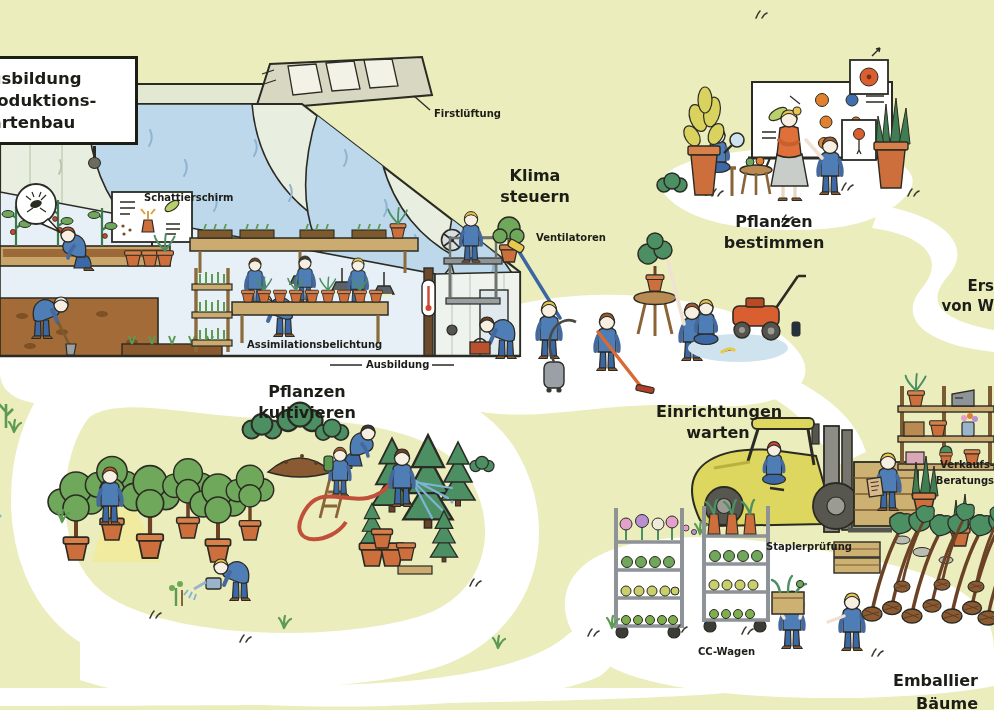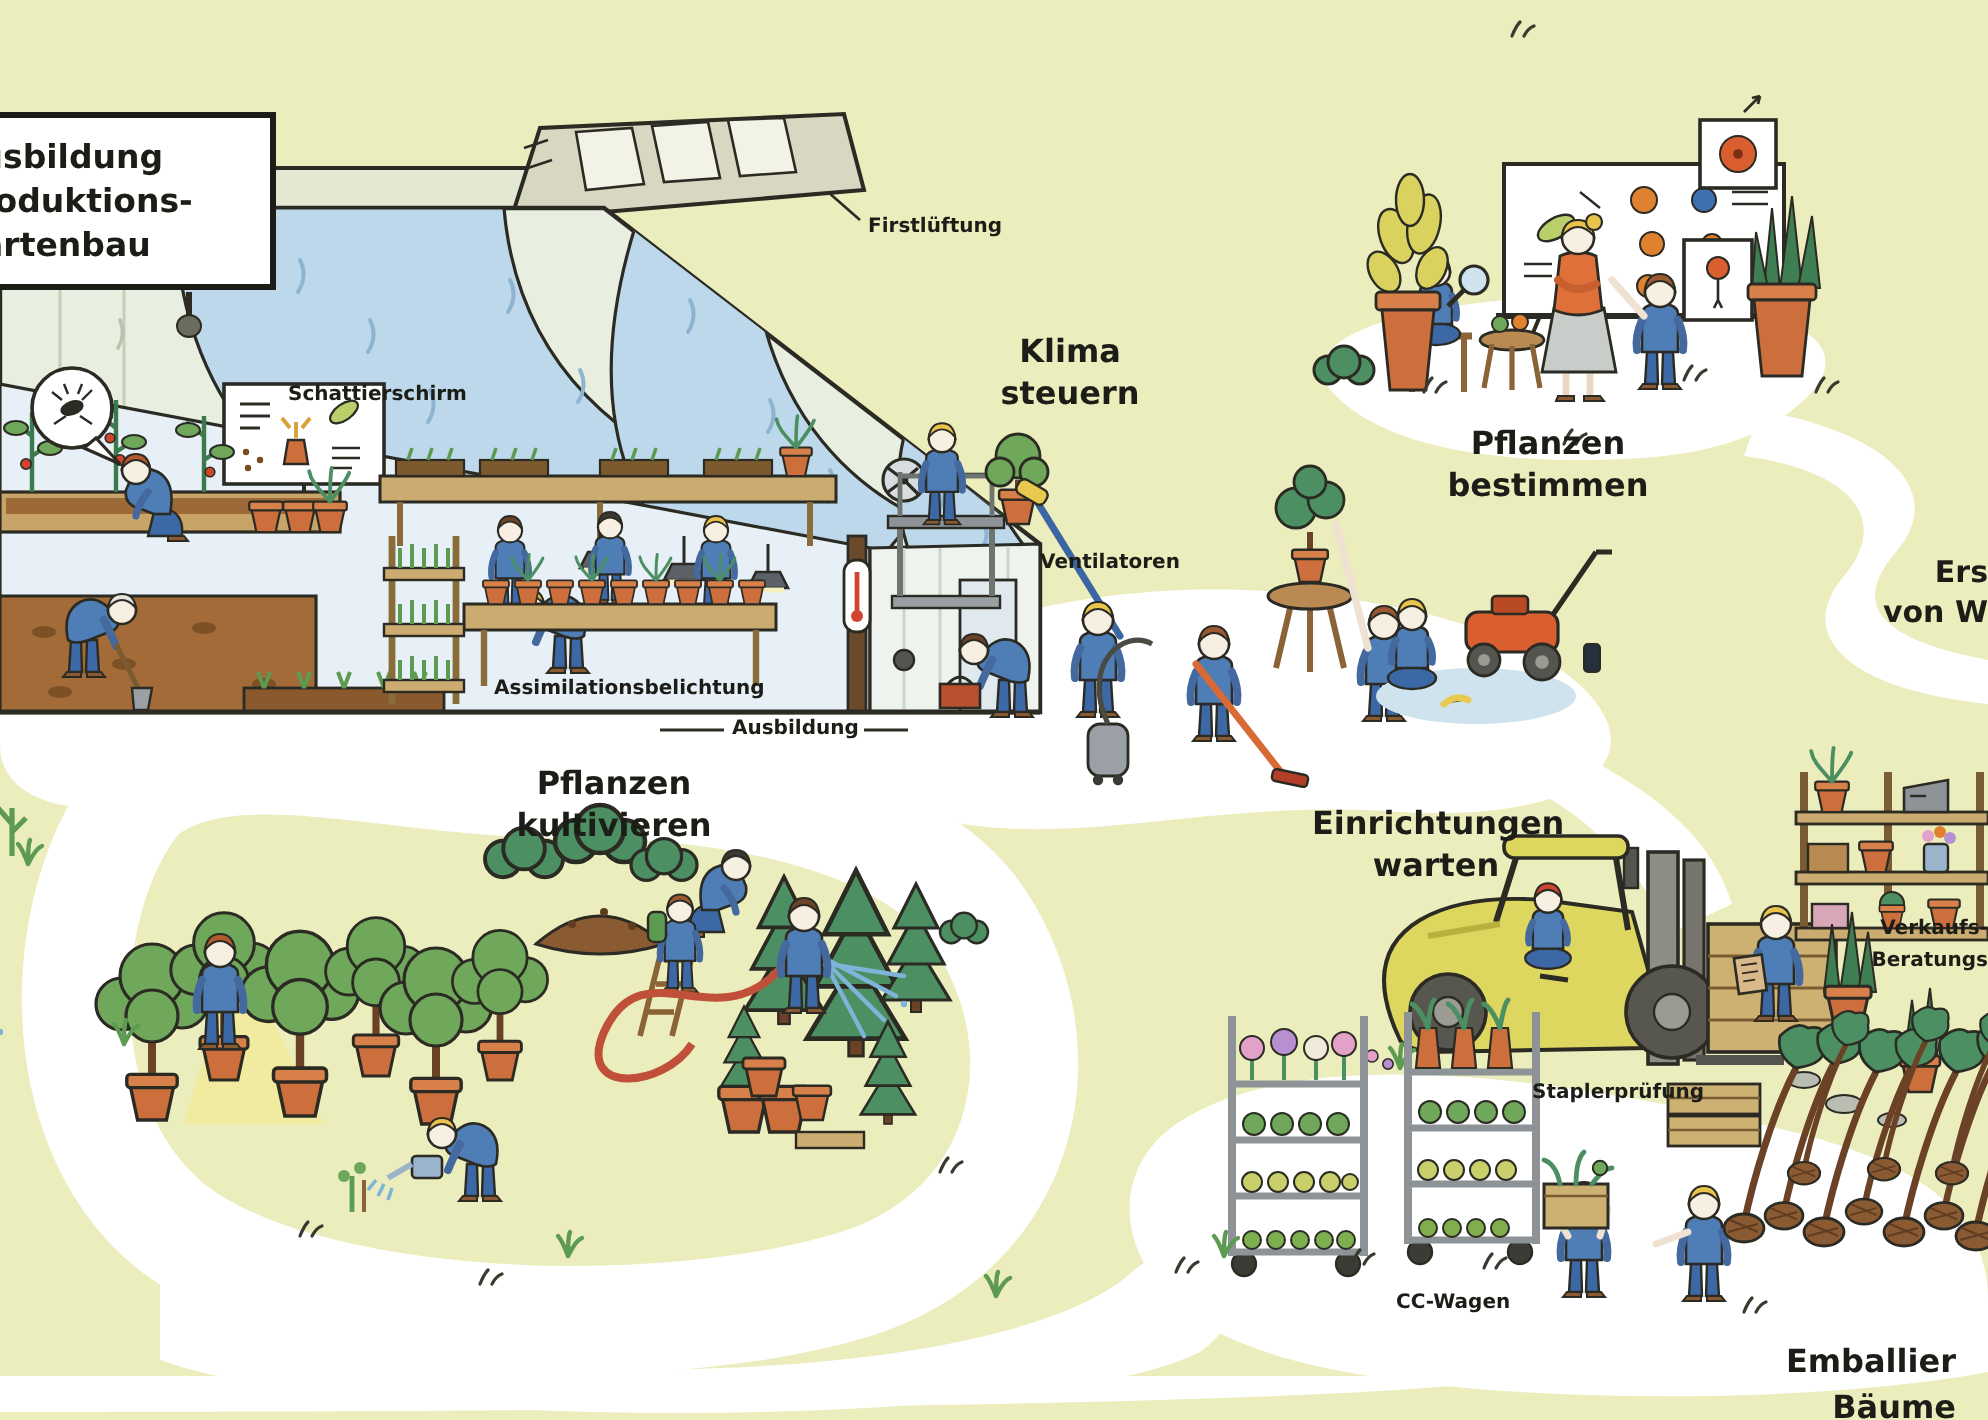--- a/index.html
+++ b/index.html
@@ -13,21 +13,21 @@
   .left{text-align:left;}
   
   .sign{position:absolute;left:-40px;top:56px;width:152px;background:#fff;border:3px solid #1d1d18;
         padding:9px 6px 9px 14px;font-weight:700;font-size:16.5px;line-height:1.32;white-space:pre-line;}
   .sign-rod{position:absolute;left:93px;top:146px;width:3px;height:13px;background:#2b2b24;}
   .sign-ball{position:absolute;left:88px;top:157px;width:11px;height:10px;border-radius:50%;
              background:#6b6b5e;border:1.5px solid #2b2b24;}
   
   #lbl-firstlueftung{left:434px;top:107px;}
   #lbl-schattierschirm{left:144px;top:158px;margin-top:33px;}
-  #lbl-ventilatoren{left:520px;top:231px;margin-top:44px;}
+  #lbl-ventilatoren{left:536px;top:231px;}
   #lbl-assimilation{left:247px;top:338px;}
   #lbl-thermometer{left:366px;top:358px;}
   #lbl-stapler{left:766px;top:540px;}
   #lbl-ccwagen{left:698px;top:645px;}
   #lbl-verkaufs{right:0px;top:457px;line-height:1.55;}
   #lbl-emballieren{right:16px;top:622px;font-size:16px;margin-top:47px;}
   #hd-klima{left:491px;top:166px;width:88px;}
   #hd-kultivieren{left:250px;top:382px;width:114px;}
   #hd-bestimmen{left:722px;top:212px;width:104px;}
   #hd-einrichtungen{left:656px;top:390px;width:124px;margin-top:12px;}

